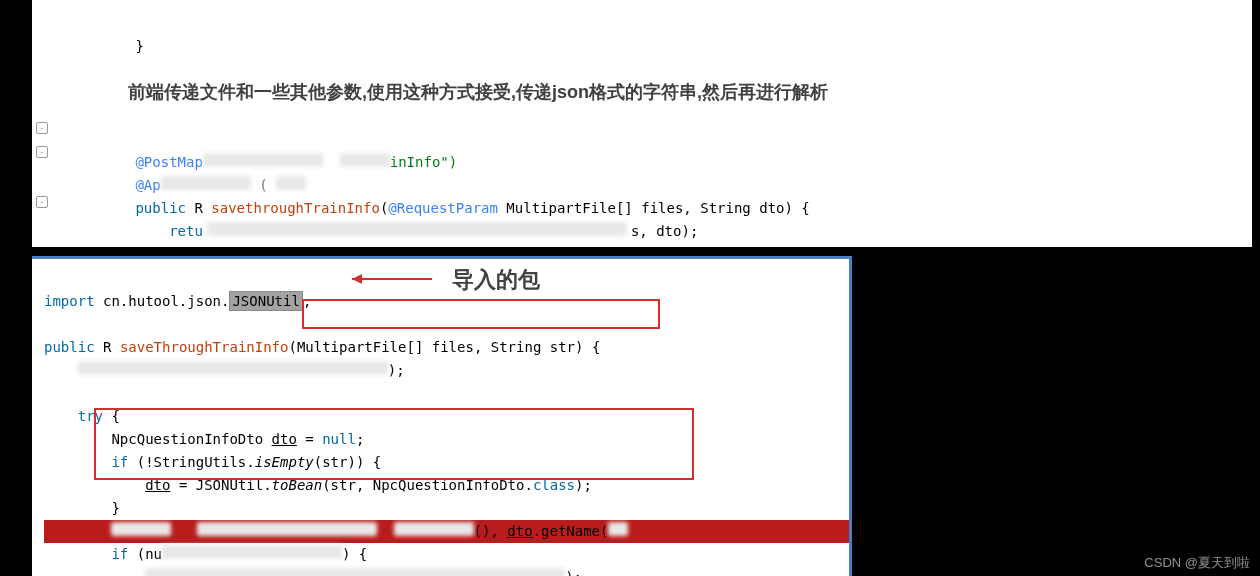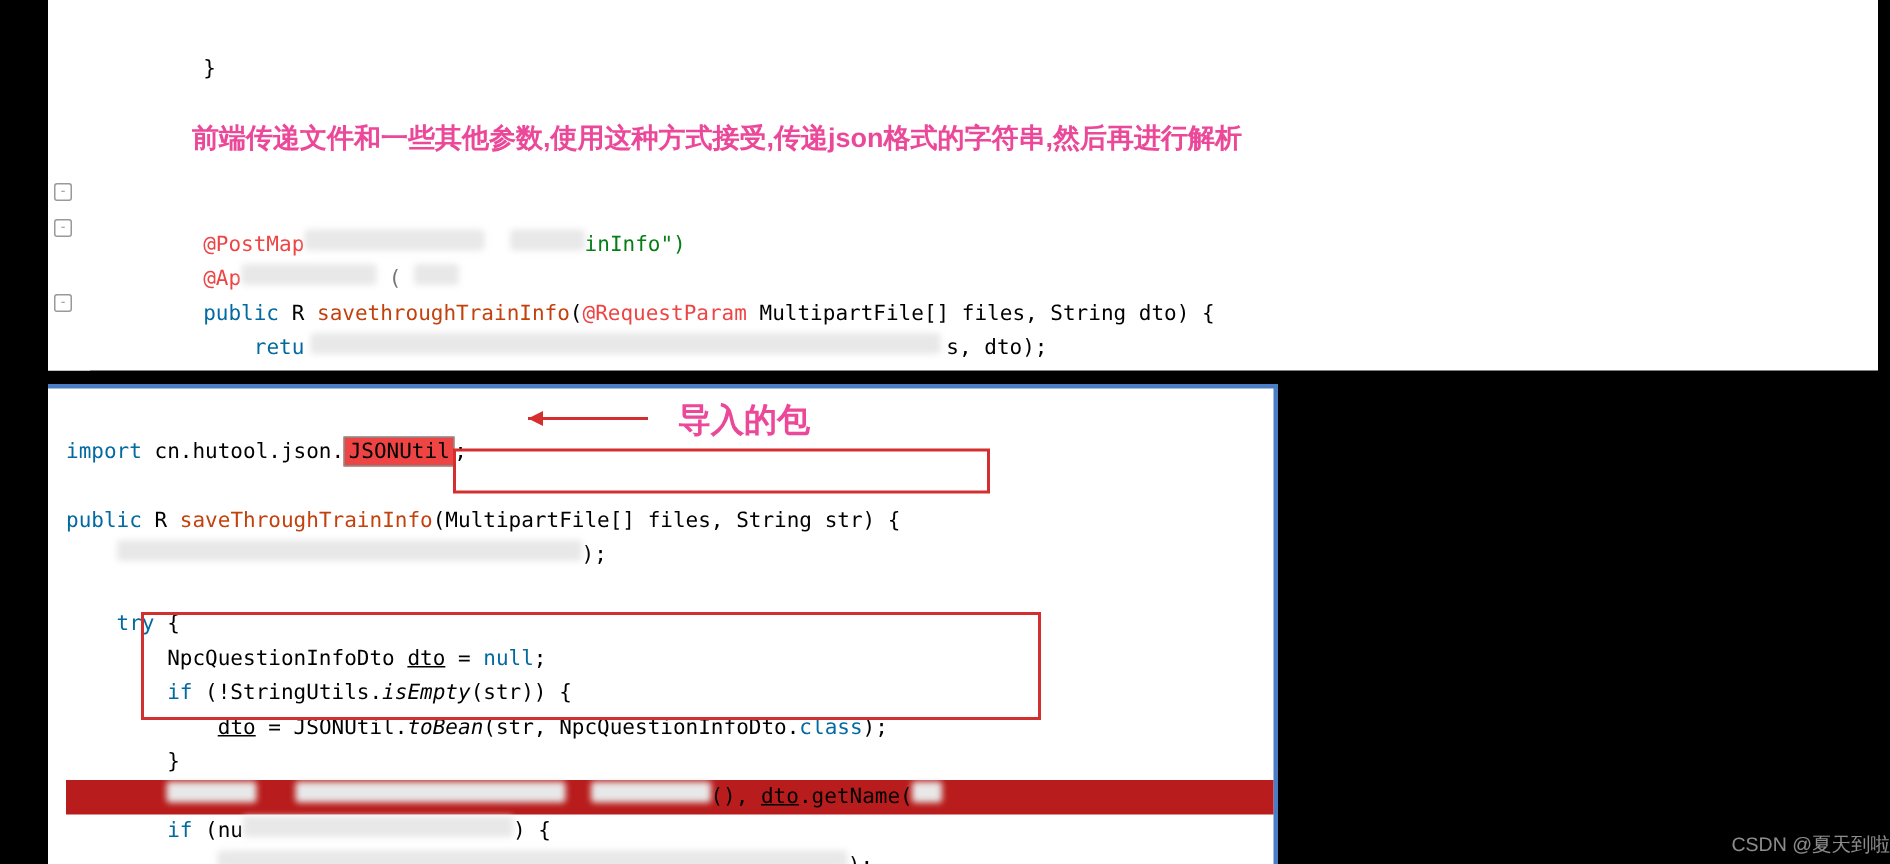--- a/index.html
+++ b/index.html
@@ -52,28 +52,28 @@
       color: #999;
     }
     .code-content {
       padding-left: 36px;
       padding-top: 4px;
       line-height: 23px;
       white-space: pre;
       position: relative;
     }
     .kw { color: #0369a1; font-weight: normal; }
-    .anno { color: #ef4444; }
+    .anno { color: #3b82f6; }
     .str { color: #067d17; }
     .method { color: #c2410c; }
     .italic { font-style: italic; }
     .underline { text-decoration: underline; }
-    .highlight-yellow { background: #ef4444; border: 1px solid #888; padding: 1px 2px; }
+    .highlight-yellow { background: #a3a3a3; border: 1px solid #888; padding: 1px 2px; }
     .annotation-text {
-      color: #ec4899;
+      color: #404040;
       font-weight: bold;
       font-size: 18px;
       font-family: 'Microsoft YaHei', sans-serif;
     }
     .red-box {
       border: 2px solid #d32f2f;
       position: absolute;
     }
     .smudge {
       display: inline-block;
@@ -81,21 +81,21 @@
       filter: blur(2px);
       border-radius: 2px;
     }
     .arrow {
       position: absolute;
       color: #d32f2f;
       font-size: 16px;
     }
     .watermark {
       position: absolute;
-      right: 0;
+      right: 10px;
       bottom: 4px;
       color: rgba(255,255,255,0.55);
       font-family: Arial, sans-serif;
       font-size: 13px;
       text-align: center;
     }
     .bg-yellow-line {
       background: #b91c1c;
       display: inline-block;
       width: 100%;

